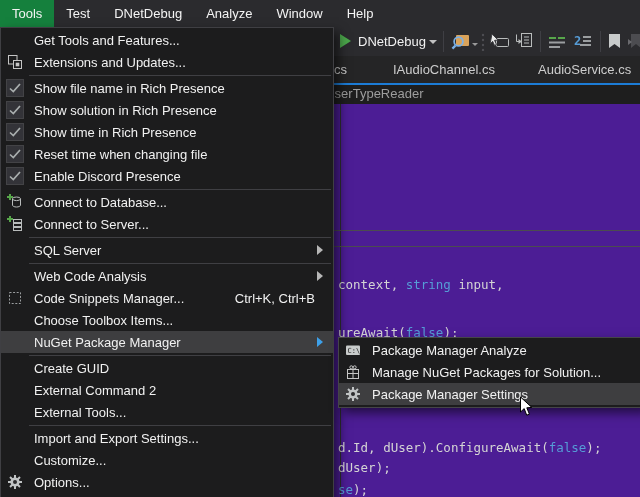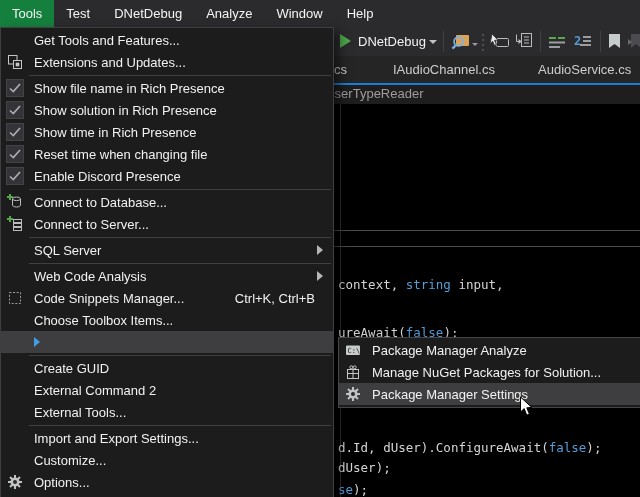--- a/index.html
+++ b/index.html
@@ -26,21 +26,21 @@
   
   .tabstrip{position:absolute;left:0;top:56px;width:640px;height:27px;background:#252526;
             border-bottom:2px solid #1c7cd6;z-index:1;}
   .tabitem{position:absolute;top:0;height:27px;display:flex;align-items:center;font-size:13px;color:#cdcdcd;}
 
   
   .breadcrumb{position:absolute;left:0;top:85px;width:640px;height:19px;background:#1e1e1e;z-index:1;}
   .crumbtext{position:absolute;left:318px;top:1px;font-size:13px;color:#9d9d9d;}
 
   
-  .editor{position:absolute;left:334px;top:104px;right:0;bottom:0;background:#000000;z-index:1;}
+  .editor{position:absolute;left:334px;top:104px;right:0;bottom:0;background:#4c1d95;z-index:1;}
   .hline{position:absolute;left:0;right:0;height:1px;background:#4c4c4f;}
   .vmargin{position:absolute;left:6px;top:0;bottom:0;width:1px;background:#2e2e31;}
   .codeline{position:absolute;left:4px;font-family:"DejaVu Sans Mono",monospace;font-size:12.5px;
             line-height:16px;white-space:pre;color:#d4d4d4;}
   .kw{color:#569cd6;}
 
   
   .menu{position:absolute;left:0;top:27px;width:334px;height:494px;background:#1c1c1d;
         border:1px solid #3f3f43;box-sizing:border-box;box-shadow:5px 5px 10px rgba(0,0,0,.55);
         z-index:10;padding-top:1px;}
@@ -295,20 +295,21 @@
         </div>
         <div class="mlabel">Code Snippets Manager...</div>
         <div class="mshort">Ctrl+K, Ctrl+B</div>
       </div>
       <div class="mrow">
         <div class="micon"></div>
         <div class="mlabel">Choose Toolbox Items...</div>
       </div>
       <div class="mrow hl">
         <div class="micon"></div>
+        <div class="mlabel">NuGet Package Manager</div>
         <div class="marrow hlarrow">
           <svg viewBox="0 0 6 10">
             <path d="M0 0 L6 5 L0 10 Z"></path>
           </svg>
         </div>
       </div>
       <div class="msep"></div>
       <div class="mrow">
         <div class="micon"></div>
         <div class="mlabel">Create GUID</div>

